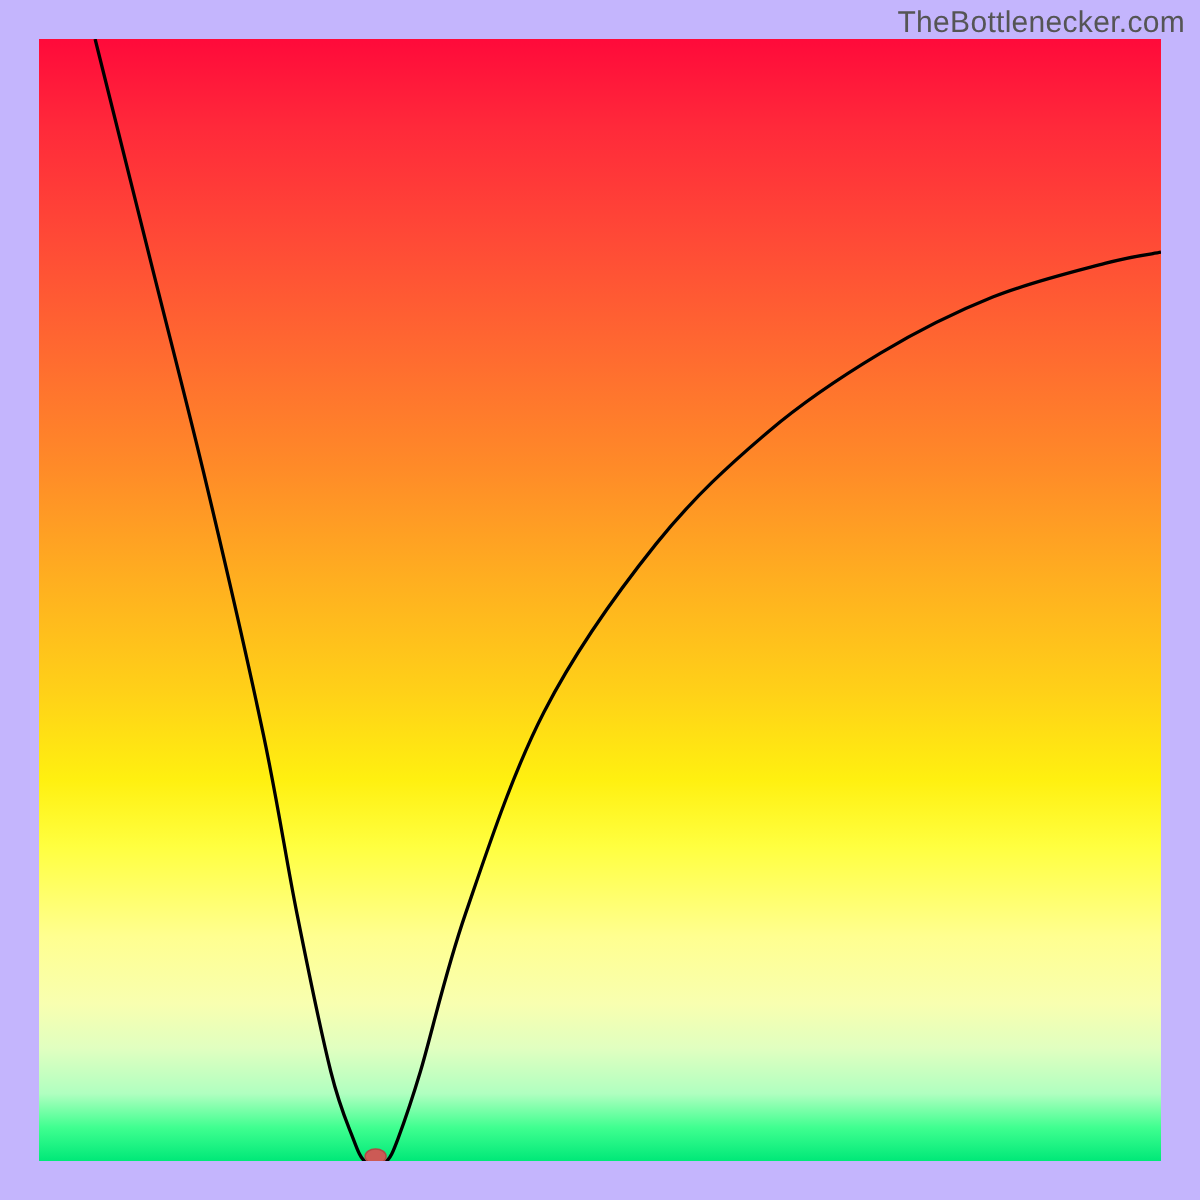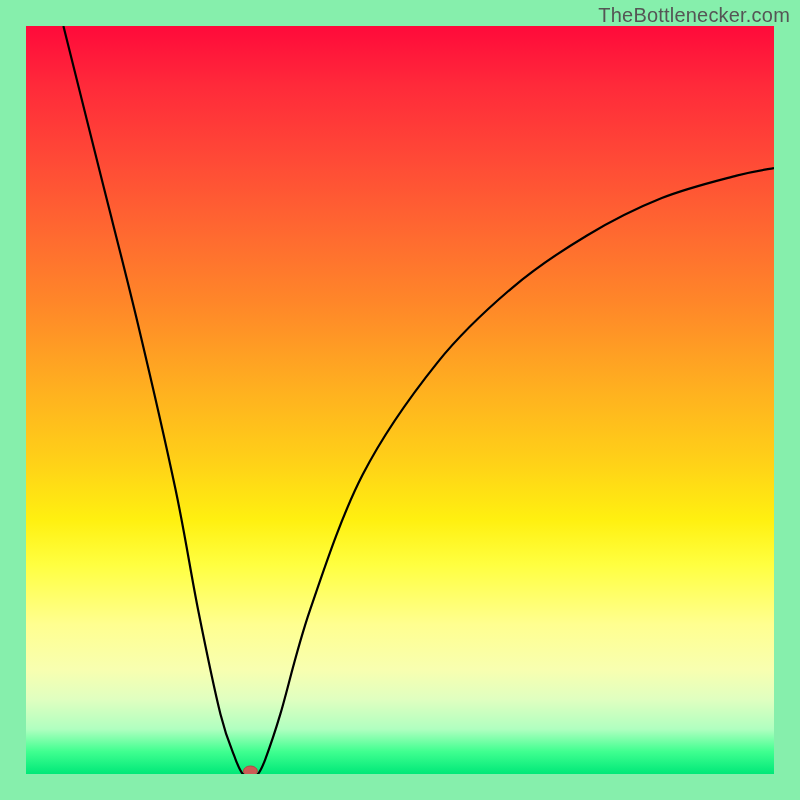--- a/index.html
+++ b/index.html
@@ -1,21 +1,21 @@
 <!DOCTYPE html>
 <html><head>
 <meta charset="utf-8">
 <style>
   * { margin: 0; padding: 0; box-sizing: border-box; }
   html, body { width: 800px; height: 800px; overflow: hidden; background: #000; }
   .frame {
     position: relative;
     width: 800px;
     height: 800px;
-    background: #86efac;
+    background: #c4b5fd;
   }
   .plot-area {
     position: absolute;
     left: 26px;
     top: 26px;
     width: 748px;
     height: 748px;
     overflow: hidden;
   }
   .gradient-bg {

